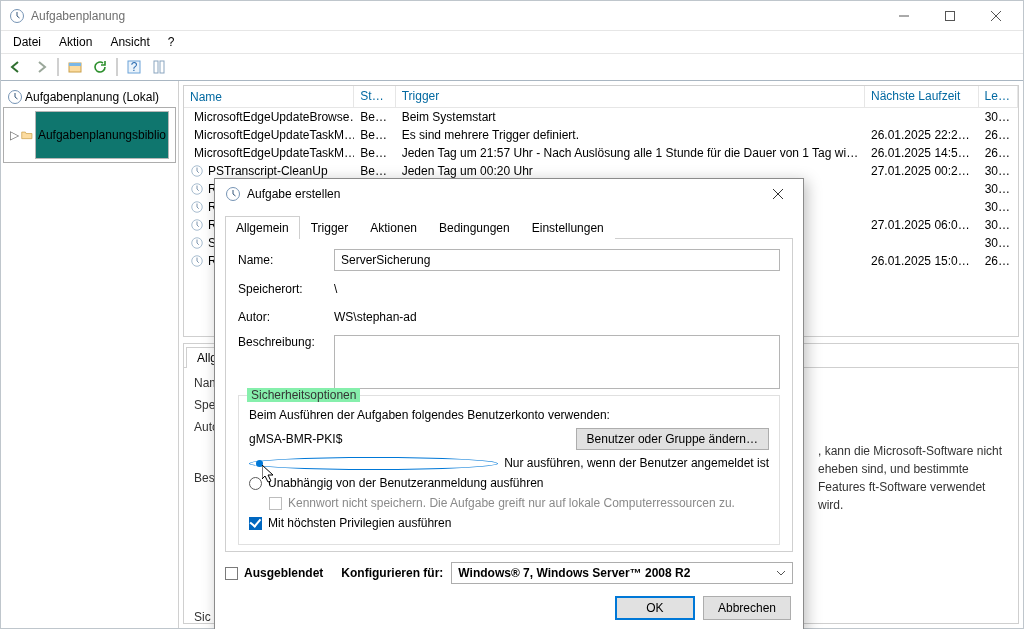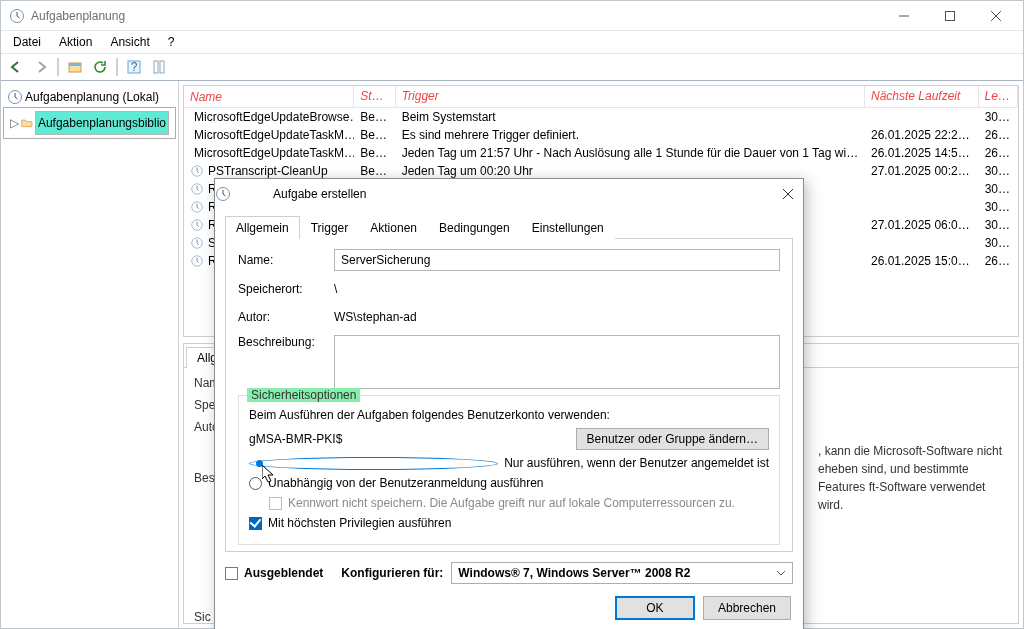--- a/index.html
+++ b/index.html
@@ -13,44 +13,44 @@
 .menubar { height: 22px; display: flex; align-items: center; padding: 0 4px; gap: 2px; }
 .menubar span { padding: 2px 8px; }
 .toolbar { height: 28px; border-top: 1px solid #e6e6e6; border-bottom: 1px solid #a9b6c2; display: flex; align-items: center; padding: 0 4px; gap: 3px; }
 .tb { width: 22px; height: 22px; display: flex; align-items: center; justify-content: center; border: 1px solid transparent; }
 .tb.sep { width: 1px; background: #d0d0d0; height: 18px; margin: 0 2px; }
 .body { flex: 1; display: flex; min-height: 0; }
 .tree { width: 178px; border-right: 1px solid #d0d0d0; padding: 6px 2px; background: #fff; overflow: hidden; }
 .tnode { display: flex; align-items: center; gap: 2px; padding: 2px 2px 2px 4px; white-space: nowrap; }
 .tnode .exp { width: 12px; text-align: center; color: #6b6b6b; }
 .tnode .ic { width: 16px; height: 16px; }
-.tnode.sel .lbl { background: #5eead4; border: 1px solid #b6b6b6; padding: 4px 2px; }
+.tnode.sel .lbl { background: #0f766e; border: 1px solid #b6b6b6; padding: 16px 2px; }
 .rightpane { flex: 1; display: flex; flex-direction: column; min-width: 0; }
 .right-split { flex: 1; display: flex; flex-direction: column; min-height: 0; padding: 4px; gap: 6px; }
 .tasks { border: 1px solid #cfcfcf; height: 252px; overflow: hidden; display: flex; flex-direction: column; }
 .thead { display: flex; background: #fff; border-bottom: 1px solid #e6e6e6; height: 22px; }
-.th { padding: 3px 6px; border-right: 1px solid #e6e6e6; color: #ef4444; white-space: nowrap; overflow: hidden; text-overflow: ellipsis; font-style: italic; }
+.th { padding: 3px 6px; border-right: 1px solid #e6e6e6; color: #0369a1; white-space: nowrap; overflow: hidden; text-overflow: ellipsis; }
 .tbody { flex: 1; overflow: hidden; }
 .tr { display: flex; height: 18px; align-items: center; }
 .td { padding: 1px 6px; white-space: nowrap; overflow: hidden; text-overflow: ellipsis; }
 .c0 { width: 174px; display: flex; align-items: center; gap: 4px; }
 .c1 { width: 42px; }
 .c2 { width: 480px; }
 .c3 { width: 116px; }
 .c4 { width: 40px; }
 .details { border: 1px solid #cfcfcf; flex: 1; min-height: 0; overflow: hidden; }
 .details .dtab { display: flex; border-bottom: 1px solid #cfcfcf; padding: 2px 2px 0 2px; height: 24px; }
 .details .dtab span { padding: 3px 10px; border: 1px solid #cfcfcf; border-bottom: none; background: #fff; margin-right: 2px; position: relative; top: 1px; }
 .details .dbody { padding: 8px 10px; display: flex; flex-direction: column; gap: 8px; color: #333; }
 .lblrow { display: flex; align-items: center; gap: 8px; }
 .lblrow .k { width: 44px; }
 .sictext { line-height: 1.5; }
 .clock-icon { width: 14px; height: 14px; }
 .dlg { position: absolute; left: 214px; top: 178px; width: 590px; background: #fff; border: 1px solid #8b8b8b; box-shadow: 3px 3px 14px rgba(0,0,0,.25); }
-.dlg .dtb { height: 30px; display: flex; align-items: center; padding: 0 0; gap: 36px; }
+.dlg .dtb { height: 30px; display: flex; align-items: center; padding: 0 10px; }
 .dlg .dtb .dtitle { margin-left: 6px; }
 .dlg .dclose { margin-left: auto; width: 30px; height: 24px; display: flex; align-items: center; justify-content: center; color: #555; }
 .tabstrip { display: flex; padding: 6px 26px 0 10px; gap: 0; }
 .tabstrip .tab { padding: 4px 10px; border: 1px solid #cfcfcf; border-bottom: none; position: relative; top: 1px; background: #fff; }
 .tabstrip .tab.active { background: #fff; }
 .tabstrip .tab:not(.active) { border-color: transparent; }
 .tabpanel { border: 1px solid #cfcfcf; margin: 0 10px; padding: 10px 12px 6px 12px; }
 .formrow { display: flex; align-items: center; margin-bottom: 8px; }
 .formrow .fl { width: 96px; }
 .formrow input[type=text] { flex: 1; border: 1px solid #b5b5b5; padding: 3px 6px; height: 22px; }

